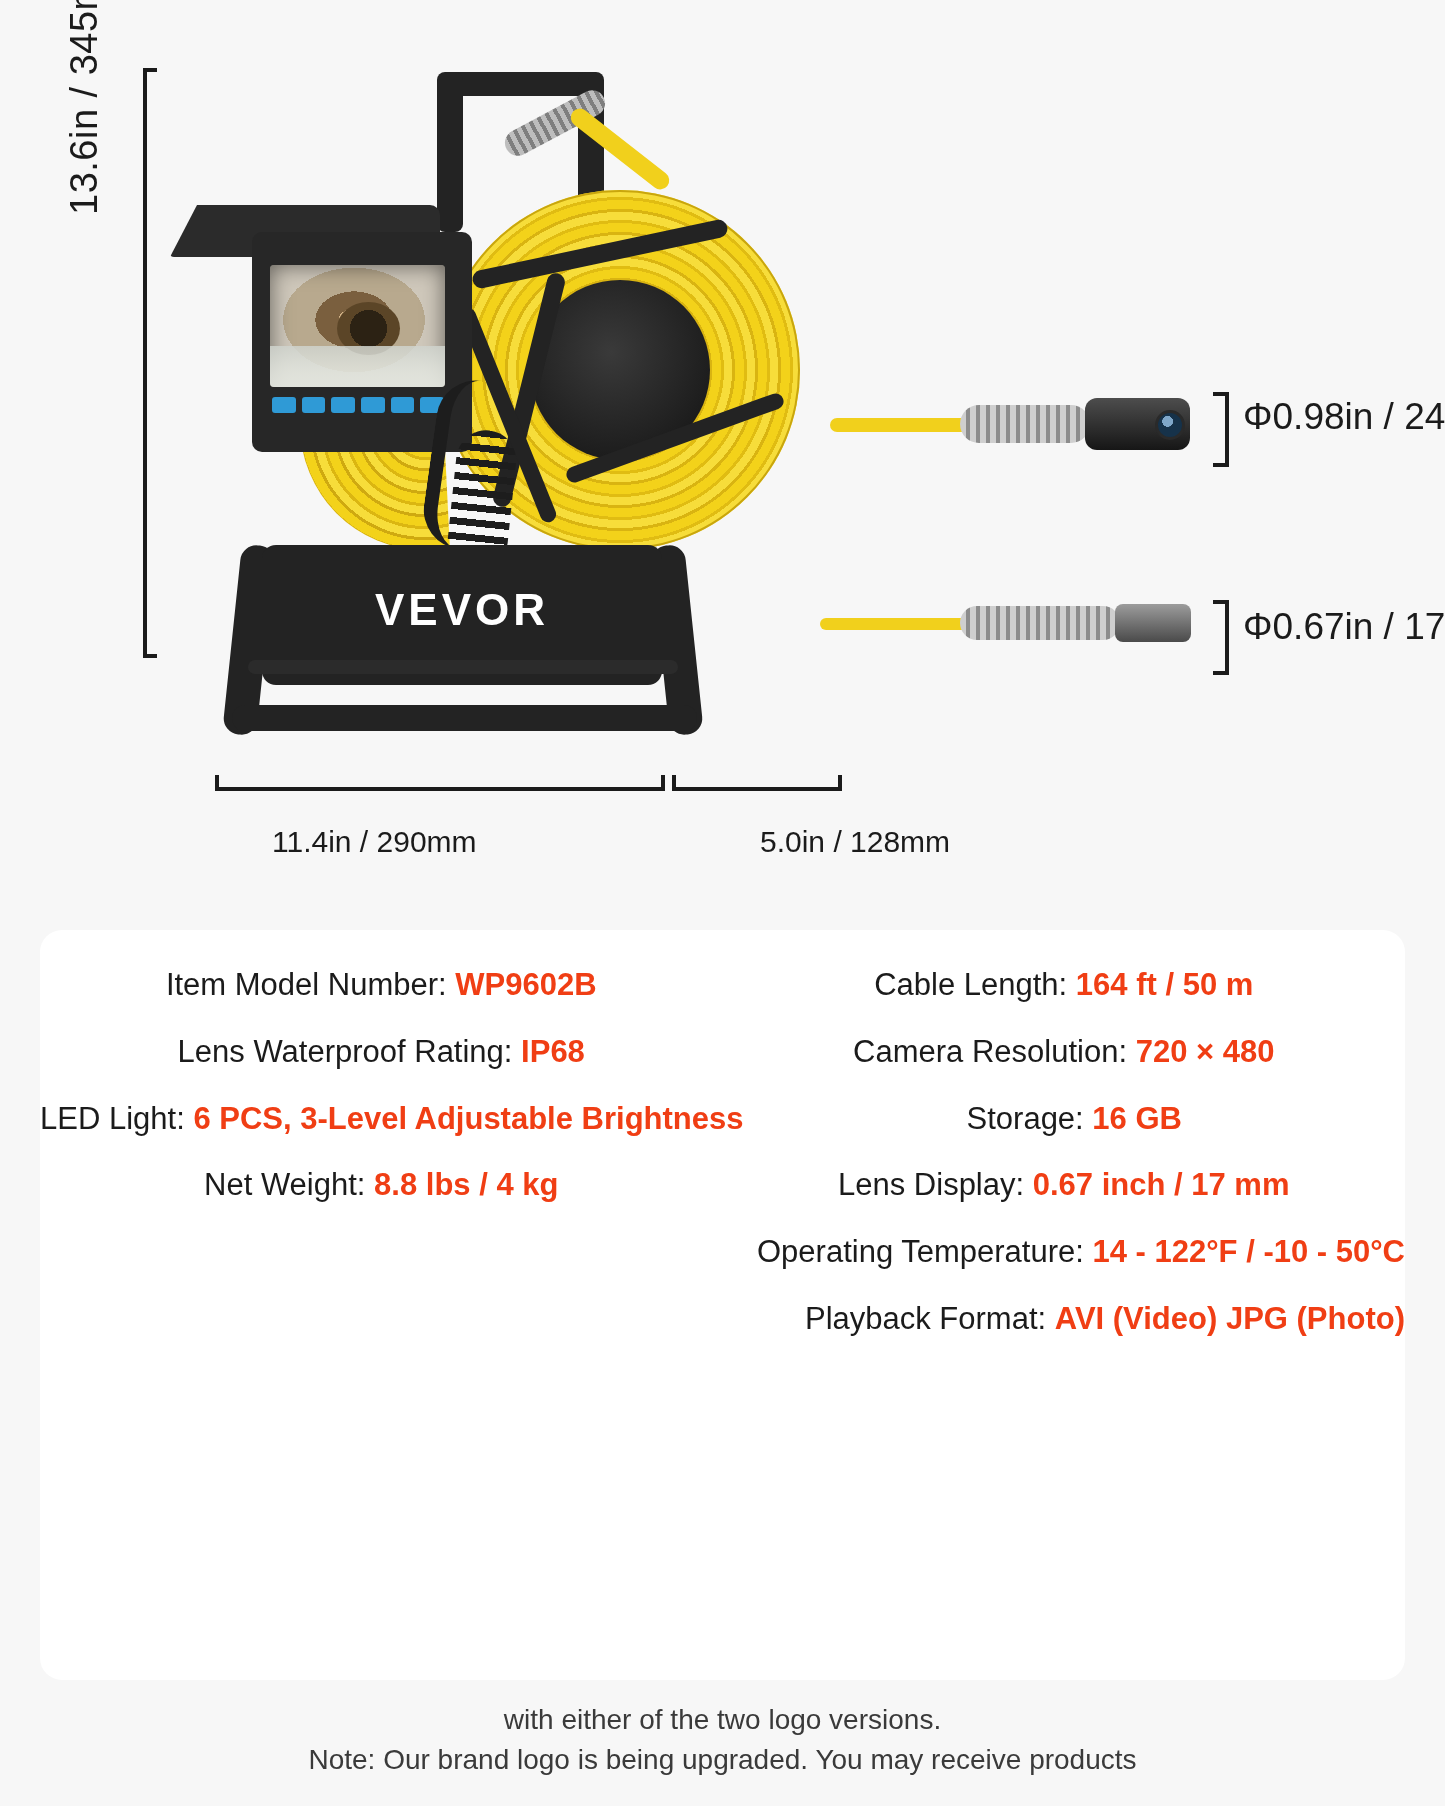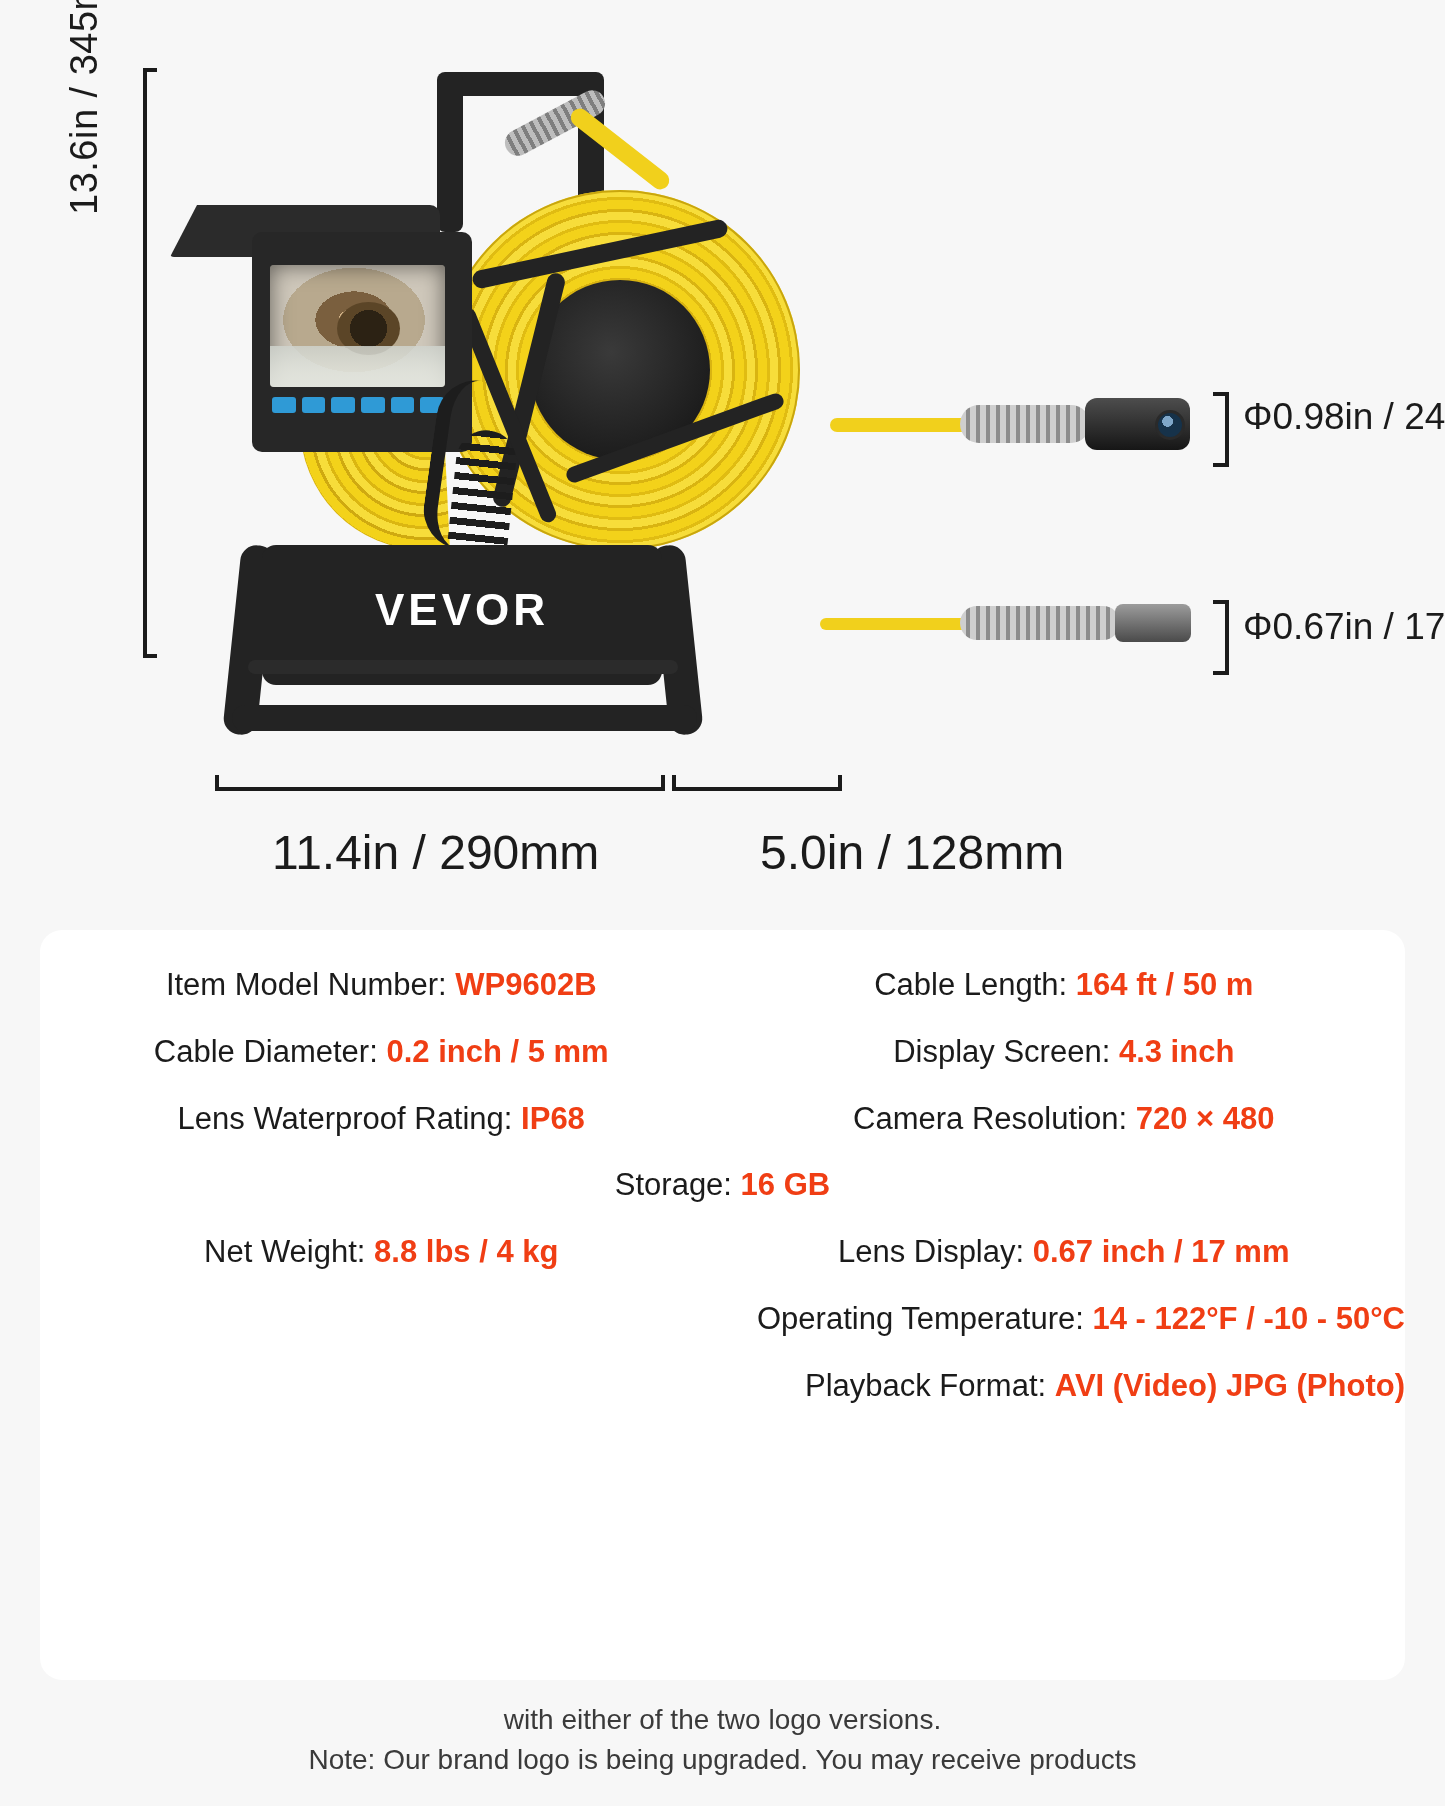--- a/index.html
+++ b/index.html
@@ -44,21 +44,21 @@
   .hbracket {
     position: absolute;
     border-bottom: 4px solid #1b1b1b;
     border-left: 4px solid #1b1b1b;
     border-right: 4px solid #1b1b1b;
     height: 16px;
   }
   #hb-width { left: 215px; top: 775px; width: 450px; }
   #hb-depth { left: 672px; top: 775px; width: 170px;
               border-left: 4px solid #1b1b1b; border-right: 4px solid #1b1b1b; }
-  .hlabel { position: absolute; font-size: 48px; white-space: nowrap; }
+  .hlabel { position: absolute; font-size: 30px; white-space: nowrap; }
   #hl-width { left: 272px; top: 825px; }
   #hl-depth { left: 760px; top: 825px; }
 
   
   .rbracket {
     position: absolute;
     width: 16px;
     border-top: 4px solid #1b1b1b;
     border-right: 4px solid #1b1b1b;
     border-bottom: 4px solid #1b1b1b;
@@ -313,43 +313,37 @@
       <div class="spec-col center">
         <span class="spec-item"><span class="spec-label">Item Model Number:</span>
         <span class="spec-value">WP9602B</span></span>
       </div>
       <div class="spec-col center">
         <span class="spec-item"><span class="spec-label">Cable Length:</span>
         <span class="spec-value">164 ft / 50 m</span></span>
       </div>
     </div>
 
-    <div class="spec-row">
-      <div class="spec-col center">
-        <span class="spec-item"><span class="spec-label">Cable Diameter:</span>
-        <span class="spec-value">0.2 inch / 5 mm</span></span>
-      </div>
-      <div class="spec-col center">
-        <span class="spec-item"><span class="spec-label">Display Screen:</span>
-        <span class="spec-value">4.3 inch</span></span>
-      </div>
-    </div>
 
     <div class="spec-row">
       <div class="spec-col center">
         <span class="spec-item"><span class="spec-label">Lens Waterproof Rating:</span>
         <span class="spec-value">IP68</span></span>
       </div>
       <div class="spec-col center">
         <span class="spec-item"><span class="spec-label">Camera Resolution:</span>
         <span class="spec-value">720 × 480</span></span>
       </div>
     </div>
 
     <div class="spec-row">
+      <div class="spec-col center">
+        <span class="spec-item"><span class="spec-label">LED Light:</span>
+        <span class="spec-value">6 PCS, 3-Level Adjustable Brightness</span></span>
+      </div>
       <div class="spec-col center">
         <span class="spec-item"><span class="spec-label">Storage:</span>
         <span class="spec-value">16 GB</span></span>
       </div>
     </div>
 
     <div class="spec-row">
       <div class="spec-col center">
         <span class="spec-item"><span class="spec-label">Net Weight:</span>
         <span class="spec-value">8.8 lbs / 4 kg</span></span>

